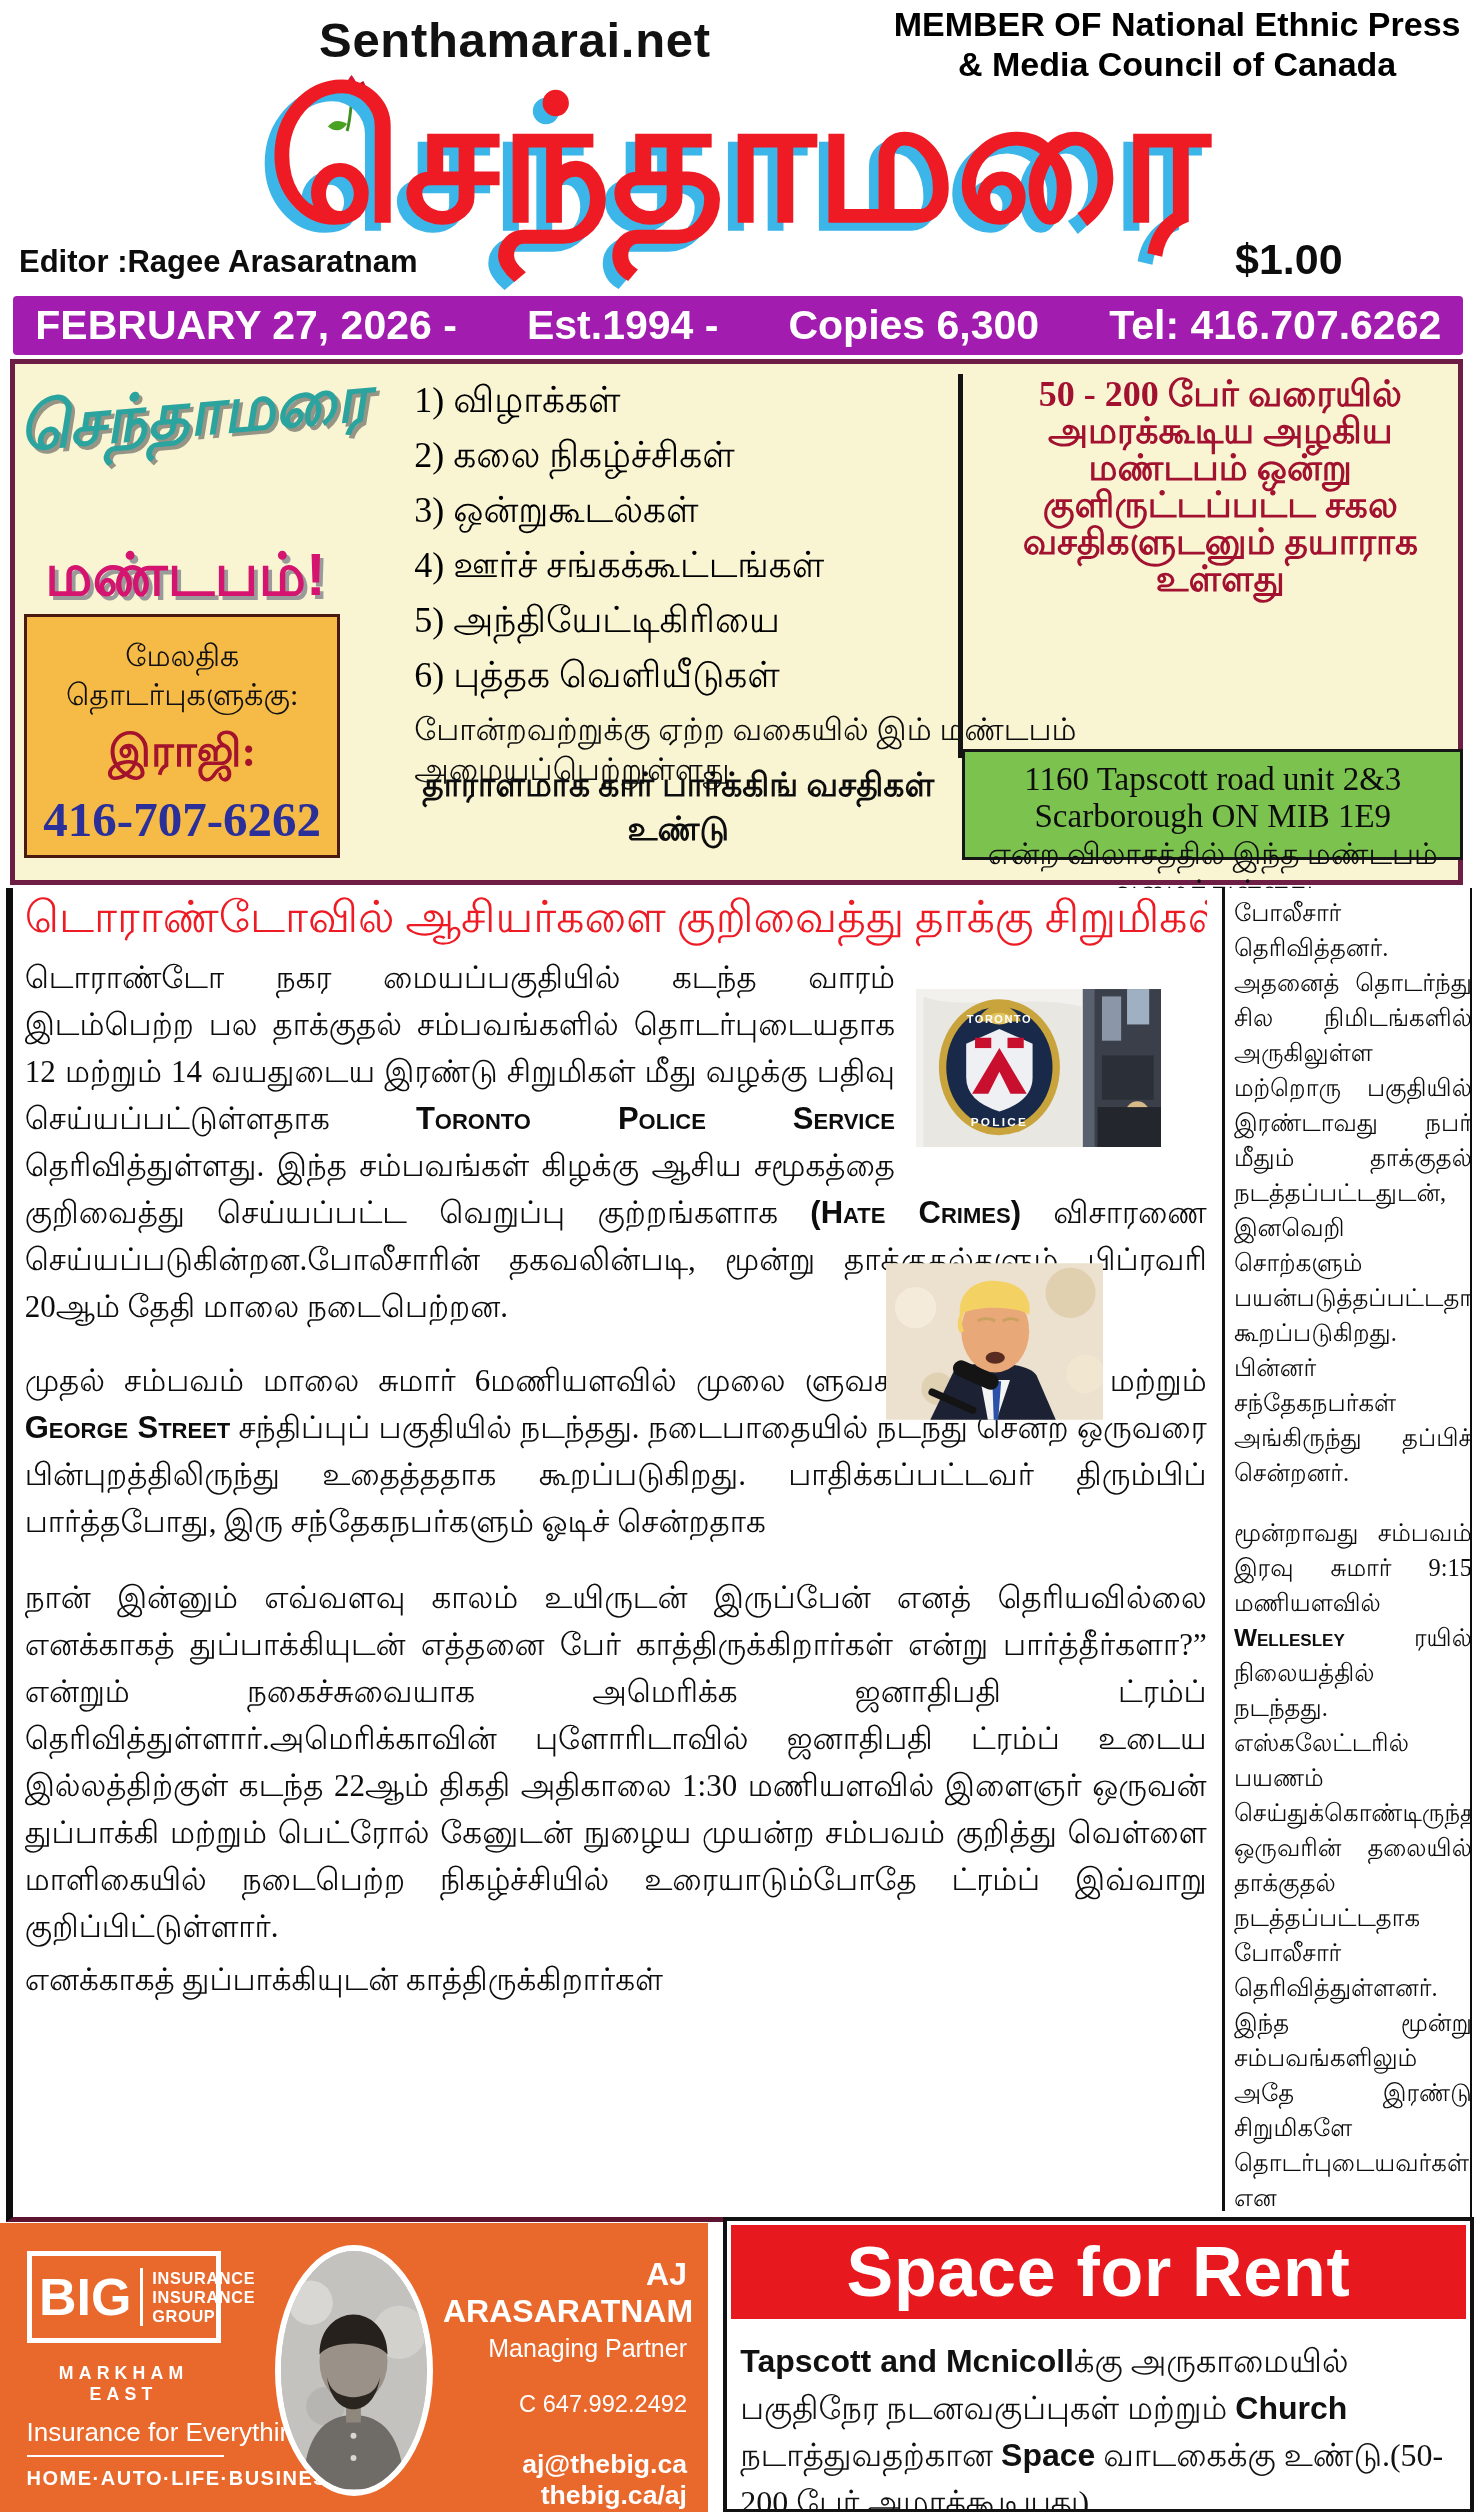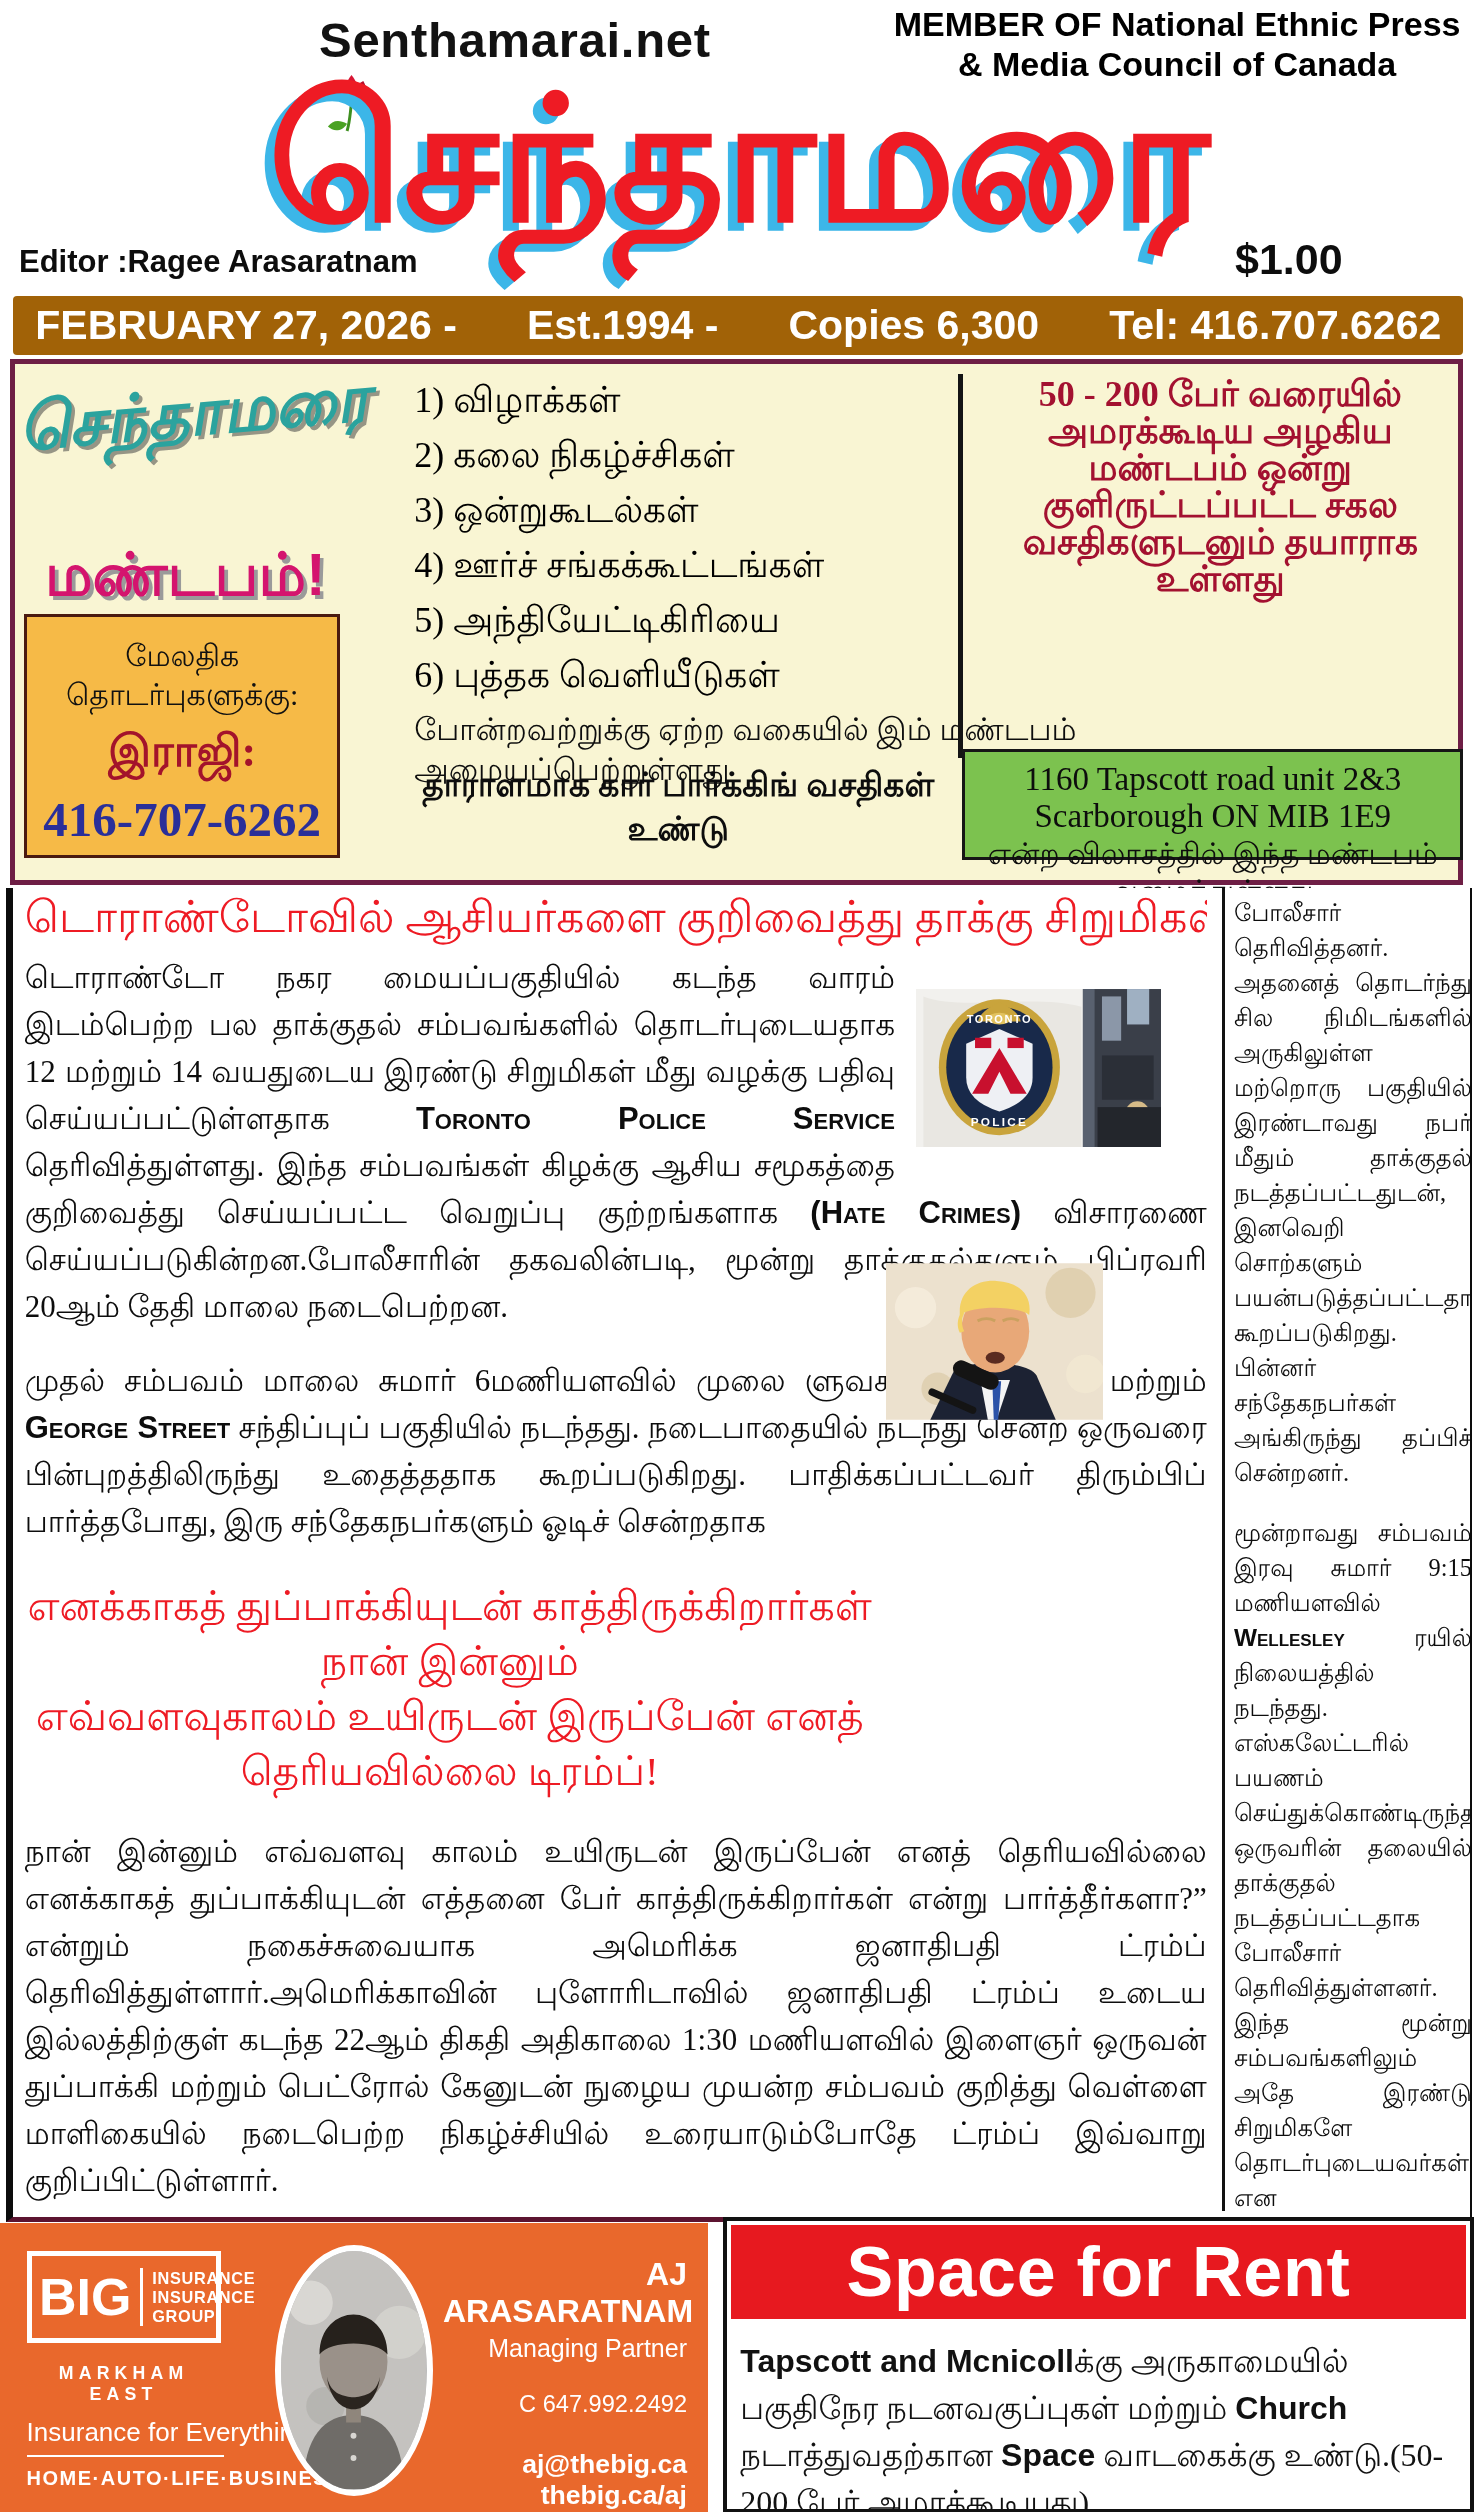--- a/index.html
+++ b/index.html
@@ -12,21 +12,21 @@
               font-size:49px;color:#121212;letter-spacing:0.7px;}
   .member{right:8.9px;top:4.4px;width:584px;text-align:center;font-family:"Liberation Sans",sans-serif;
           font-weight:700;font-size:34px;line-height:40px;color:#000;}
   .masthead{left:0;top:64px;width:1478px;text-align:center;font-weight:700;
             font-family:"Liberation Sans",sans-serif;font-size:174px;line-height:1.1;color:#ee1b24;
             text-shadow:-9.6px 8.1px 0 #3cb6e8;white-space:nowrap;}
   .editor{left:19px;top:244px;font-family:"Liberation Sans",sans-serif;font-weight:700;font-size:31px;}
   .price{left:1235px;top:235px;font-family:"Liberation Sans",sans-serif;font-weight:700;font-size:43px;}
 
   
-  .datebar{left:13.3px;top:296px;width:1450px;height:59px;background:#a16207;border-radius:4px;
+  .datebar{left:13.3px;top:296px;width:1450px;height:59px;background:#a21caf;border-radius:4px;
            display:flex;align-items:center;justify-content:space-between;padding:0 22px;
            box-sizing:border-box;color:#fff;font-family:"Liberation Sans",sans-serif;
            font-weight:700;font-size:41px;}
 
   
   .topad{left:10.3px;top:359px;width:1453px;height:526px;background:#f9f5d3;
          border:5.2px solid #6e1e45;box-sizing:border-box;}
   .brand-script{left:3px;top:13.3px;width:334px;text-align:center;font-size:65px;font-weight:700;
                 font-style:italic;color:#2ba39e;transform:rotate(-5deg);
                 text-shadow:3px 3.7px 0 rgba(70,70,70,.55);}
@@ -188,24 +188,20 @@
             <text x="113" y="186" text-anchor="middle" font-family="Liberation Sans, sans-serif" font-size="16" font-weight="bold" fill="#ffffff" letter-spacing="3">POLICE</text>
           </svg>
         </span>
         <span>டொராண்டோ நகர மையப்பகுதியில் கடந்த வாரம் இடம்பெற்ற பல தாக்குதல் சம்பவங்களில் தொடர்புடையதாக 12 மற்றும் 14 வயதுடைய இரண்டு சிறுமிகள் மீது வழக்கு பதிவு செய்யப்பட்டுள்ளதாக </span><span class="sc">Toronto Police Service</span><span> தெரிவித்துள்ளது. இந்த சம்பவங்கள் கிழக்கு ஆசிய சமூகத்தை குறிவைத்து செய்யப்பட்ட வெறுப்பு குற்றங்களாக </span><span class="sc">(Hate Crimes)</span><span> விசாரணை செய்யப்படுகின்றன.போலீசாரின் தகவலின்படி, மூன்று தாக்குதல்களும் பிப்ரவரி 20ஆம் தேதி மாலை நடைபெற்றன.</span>
       </div>
 
       <div class="para" style="margin-top:26.6px;">
         <span>முதல் சம்பவம் மாலை சுமார் 6மணியளவில் முலை ளுவசநநவ நுயளவ மற்றும் </span><span class="sc">George Street</span><span> சந்திப்புப் பகுதியில் நடந்தது. நடைபாதையில் நடந்து சென்ற ஒருவரை பின்புறத்திலிருந்து உதைத்ததாக கூறப்படுகிறது. பாதிக்கப்பட்டவர் திரும்பிப் பார்த்தபோது, இரு சந்தேகநபர்களும் ஓடிச் சென்றதாக</span>
       </div>
 
-      <div class="quoteblock">
-        <div>எனக்காகத் துப்பாக்கியுடன்  காத்திருக்கிறார்கள் நான் இன்னும்</div>
-        <div>எவ்வளவுகாலம் உயிருடன் இருப்பேன் எனத் தெரியவில்லை டிரம்ப்!</div>
-      </div>
 
       <div class="para" style="margin-top:29.6px;">நான் இன்னும் எவ்வளவு காலம் உயிருடன் இருப்பேன் எனத் தெரியவில்லை எனக்காகத் துப்பாக்கியுடன் எத்தனை பேர் காத்திருக்கிறார்கள் என்று பார்த்தீர்களா?” என்றும் நகைச்சுவையாக அமெரிக்க ஜனாதிபதி ட்ரம்ப் தெரிவித்துள்ளார்.அமெரிக்காவின் புளோரிடாவில் ஜனாதிபதி ட்ரம்ப் உடைய இல்லத்திற்குள் கடந்த 22ஆம் திகதி அதிகாலை 1:30 மணியளவில் இளைஞர் ஒருவன் துப்பாக்கி மற்றும் பெட்ரோல் கேனுடன் நுழைய முயன்ற சம்பவம் குறித்து வெள்ளை மாளிகையில் நடைபெற்ற நிகழ்ச்சியில் உரையாடும்போதே ட்ரம்ப் இவ்வாறு குறிப்பிட்டுள்ளார்.</div>
       <div class="para" style="margin-top:5.9px;">எனக்காகத் துப்பாக்கியுடன்  காத்திருக்கிறார்கள்</div>
 
     </div>
 
     <span class="abs trump-fig">
       <svg width="217" height="157" viewBox="0 0 294 212">
         <rect width="294" height="212" fill="#ece1ce"></rect>
         <circle cx="40" cy="60" r="28" fill="#f6eedd" opacity="0.8"></circle>

